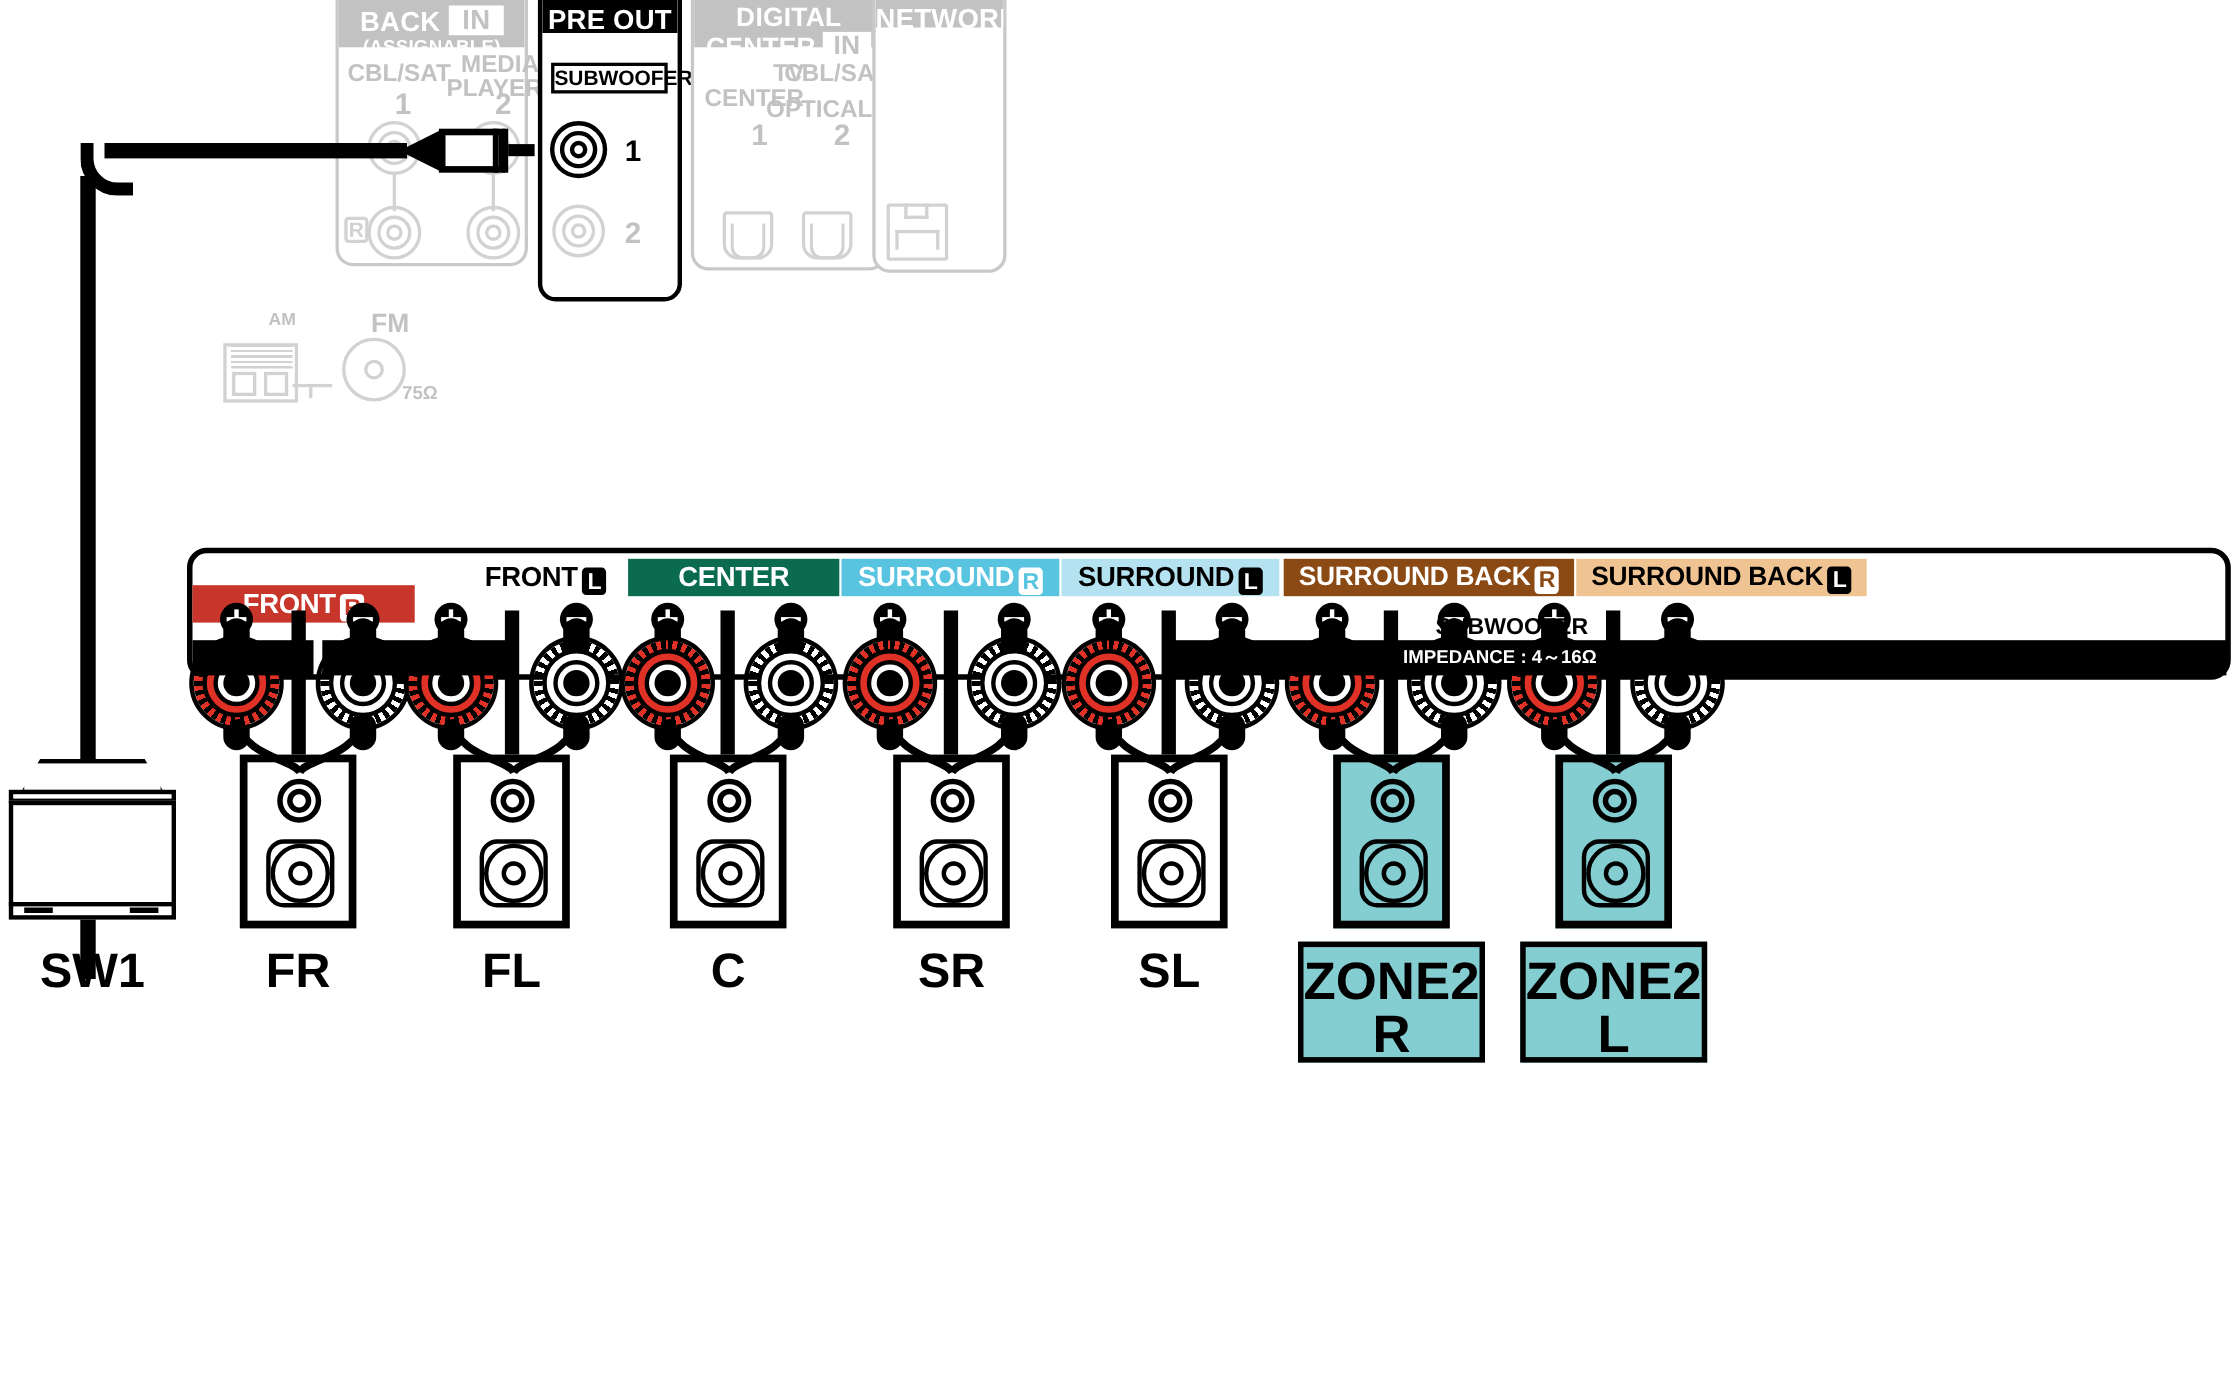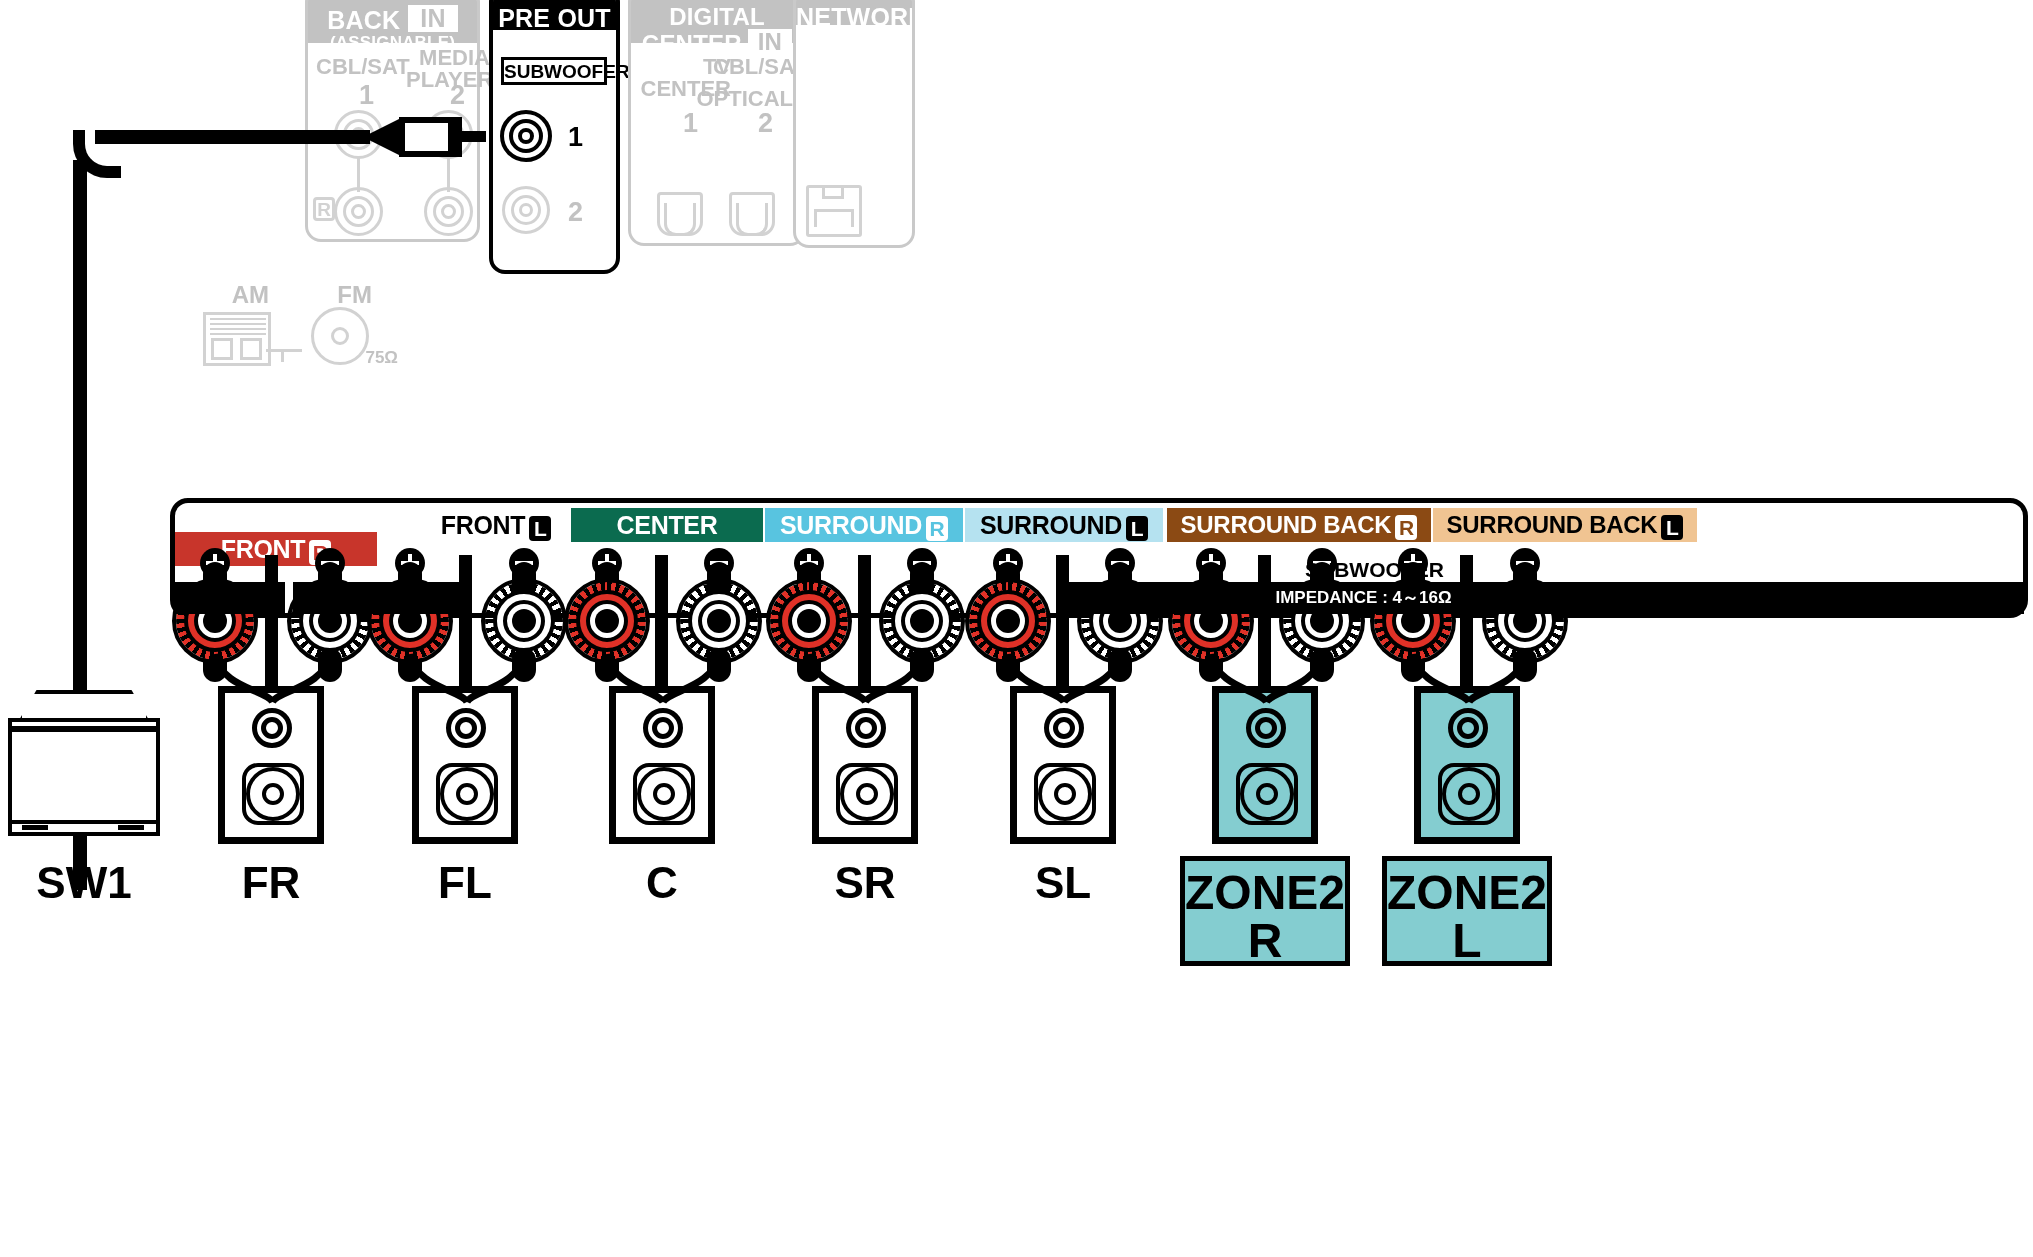--- a/index.html
+++ b/index.html
@@ -263,21 +263,21 @@
 
   <div class="panelblock" style="left:793px;top:-14px;width:122px;height:262px;">
     <div class="blockhdr" style="height:36px;font-size:25px;padding-top:16px;">
       <span>NETWORK</span>
     </div>
   </div>
   <div class="abs" style="left:806px;top:185px;width:56px;height:52px;border:3px solid #d2d2d2;border-radius:3px;box-sizing:border-box;"></div>
   <div class="abs" style="left:822px;top:185px;width:22px;height:14px;border:3px solid #d2d2d2;border-top:none;box-sizing:border-box;"></div>
   <div class="abs" style="left:814px;top:209px;width:40px;height:18px;border:3px solid #d2d2d2;border-bottom:none;box-sizing:border-box;"></div>
 
-  <div class="glabel" style="left:205px;top:283px;width:64px;font-size:24px;">AM</div>
+  <div class="glabel" style="left:205px;top:283px;width:64px;font-size:16px;">AM</div>
   <div class="glabel" style="left:308px;top:283px;width:64px;font-size:24px;">FM</div>
 
   <div class="abs" style="left:203px;top:312px;width:68px;height:54px;border:3px solid #d2d2d2;box-sizing:border-box;"></div>
   <div class="abs" style="left:211px;top:338px;width:22px;height:22px;border:3px solid #d2d2d2;box-sizing:border-box;"></div>
   <div class="abs" style="left:240px;top:338px;width:22px;height:22px;border:3px solid #d2d2d2;box-sizing:border-box;"></div>
   <div class="abs" style="left:210px;top:313px;width:56px;height:22px;
               background:repeating-linear-gradient(to bottom,#d2d2d2 0 2px,transparent 2px 5px);"></div>
   <div class="abs" style="left:266px;top:349px;width:36px;height:3px;background:#d2d2d2;"></div>
   <div class="abs" style="left:281px;top:352px;width:3px;height:10px;background:#d2d2d2;"></div>
 

